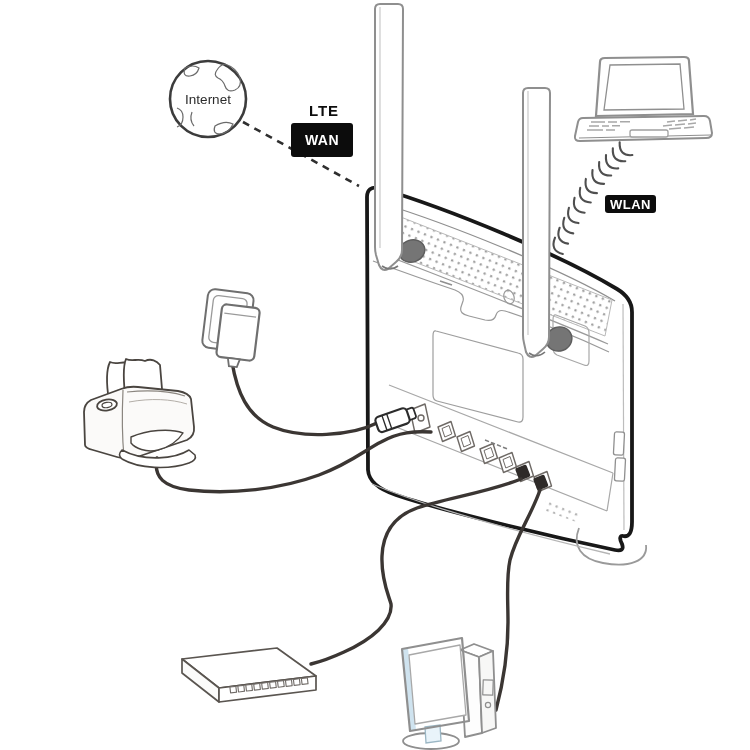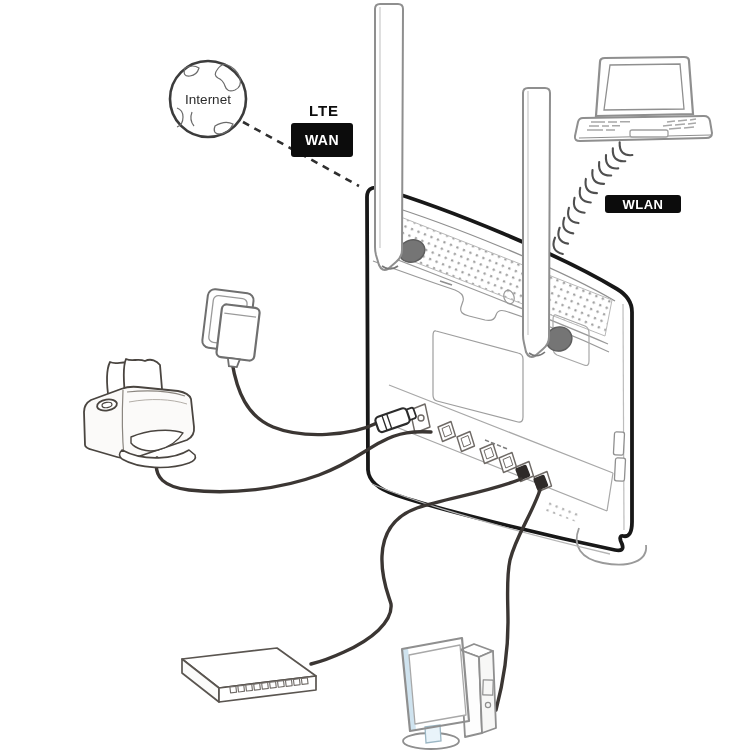--- a/index.html
+++ b/index.html
@@ -235,14 +235,14 @@
     <polygon points="390,655 441,645 447,715 396,724" fill="#ffffff" stroke="#a8a8a8" stroke-width="1.3" stroke-linejoin="round"></polygon>
   </g>
 </svg>
 
   <span class="label plain-label" style="left:153px;top:91px;width:72px;height:16px;">Internet</span>
 
   <span class="label lte-label" style="left:284px;top:101px;width:42px;height:18px;">LTE</span>
 
   <span class="label badge" style="left:272px;top:123px;width:62px;height:34px;font-size:14px;">WAN</span>
 
-  <span class="label badge" style="left:586px;top:195px;width:76px;height:18px;font-size:13px;">WLAN</span>
+  <span class="label badge" style="left:586px;top:195px;width:51px;height:18px;font-size:13px;">WLAN</span>
 </div>
 
 </body></html>

